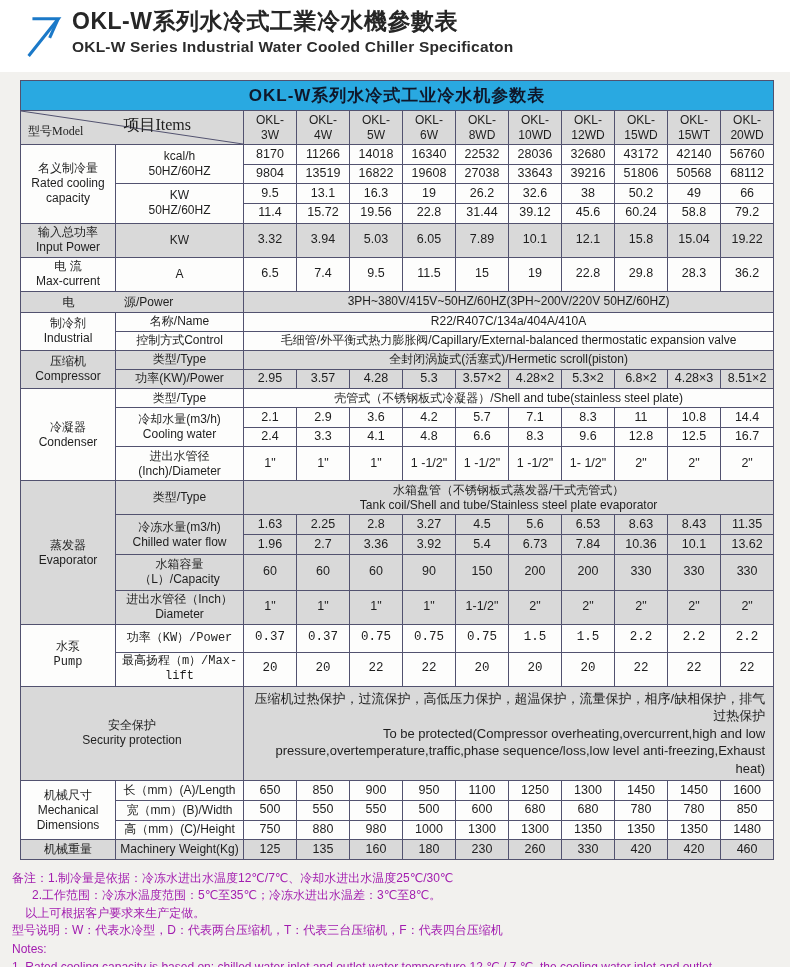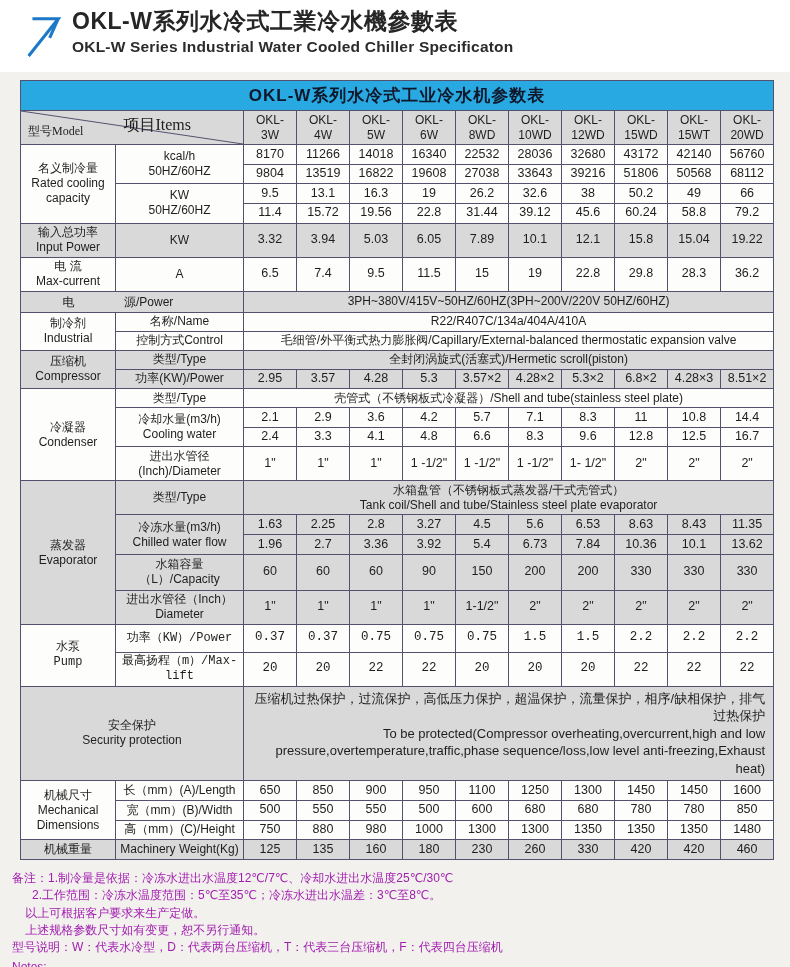--- a/index.html
+++ b/index.html
@@ -533,21 +533,20 @@
             <td class="val">460</td>
           </tr>
         </tbody>
     </table>
   </div>
 
   <div class="notes">
     <div>备注：1.制冷量是依据：冷冻水进出水温度12℃/7℃、冷却水进出水温度25℃/30℃</div>
     <div>      2.工作范围：冷冻水温度范围：5℃至35℃；冷冻水进出水温差：3℃至8℃。</div>
     <div>    以上可根据客户要求来生产定做。</div>
-    <div>    上述规格参数尺寸如有变更，恕不另行通知。</div>
     <div>型号说明：W：代表水冷型，D：代表两台压缩机，T：代表三台压缩机，F：代表四台压缩机</div>
   </div>
   <div class="notes" style="margin-top:2px">
     <div>Notes:</div>
     <div>1. Rated cooling capacity is based on: chilled water inlet and outlet water temperature 12 ℃ / 7 ℃, the cooling water inlet and outlet</div>
 
   </div>
 
 </div>
 

